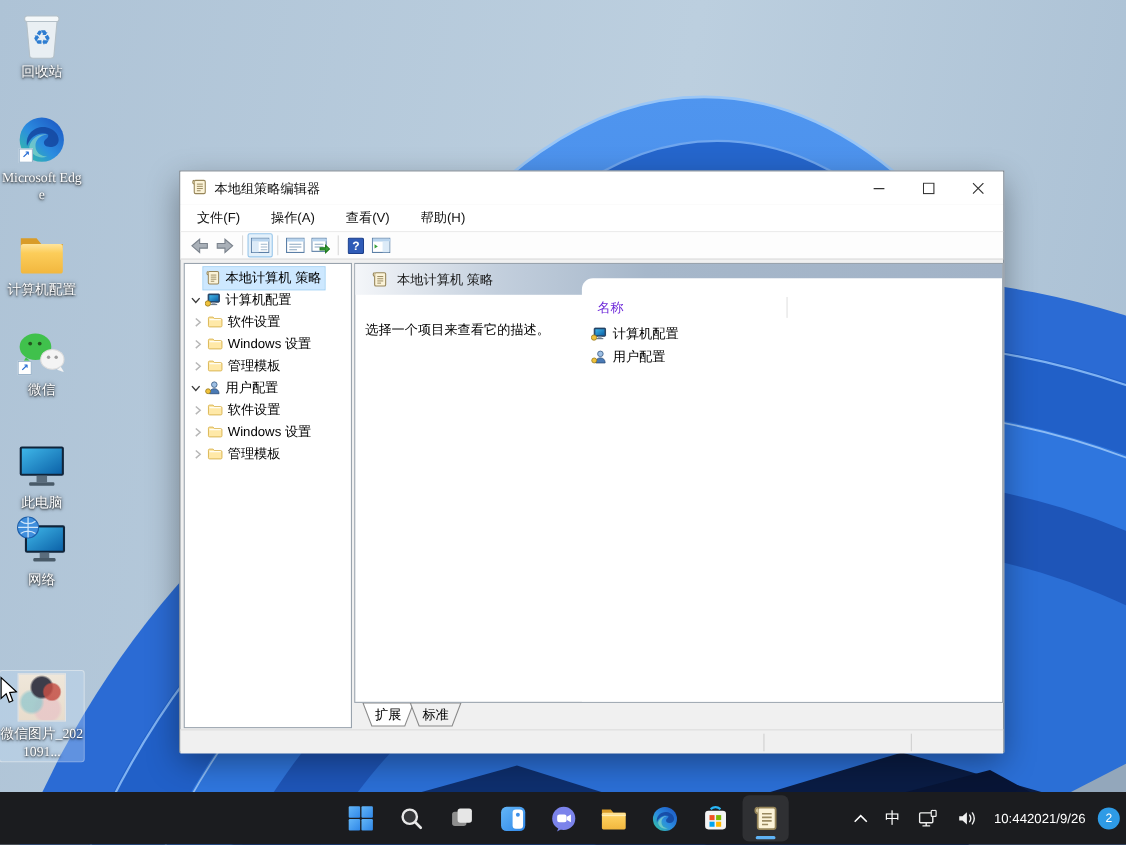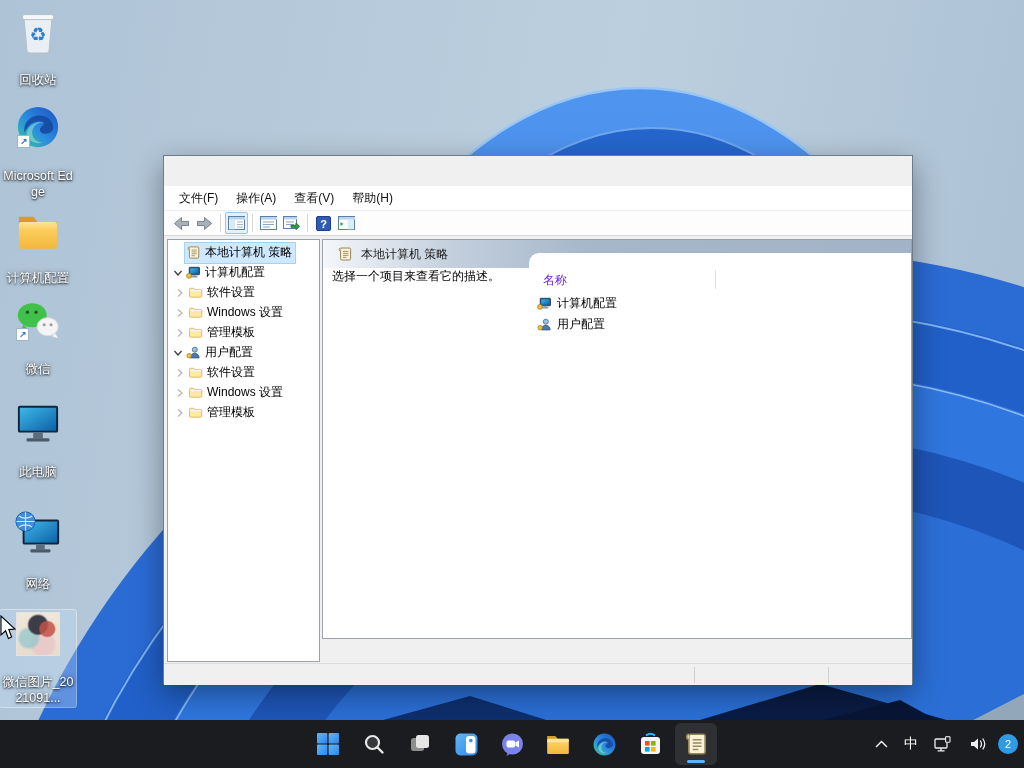--- a/index.html
+++ b/index.html
@@ -3,40 +3,40 @@
 <meta charset="utf-8">
 <style>
   html,body{margin:0;padding:0;background:#000;}
   *{box-sizing:border-box;font-family:"Liberation Sans","DejaVu Sans",sans-serif;}
   .stage{position:relative;width:1024px;height:768px;overflow:hidden;background:linear-gradient(100deg,#aec3d6 0%,#bccfdf 55%,#a9bfd3 100%);}
   .wall{position:absolute;inset:0;z-index:0;}
   
   .cells{position:absolute;left:0;top:0;width:76px;z-index:2;}
   .cell{position:absolute;left:0;width:76px;display:flex;flex-direction:column;align-items:center;cursor:default;}
   .cell .ic{height:46px;display:flex;align-items:flex-end;justify-content:center;position:relative;}
-  .cell .lbl{margin-top:18px;font-size:12.5px;line-height:1.3;color:#fff;text-align:center;
-             text-shadow:0 1px 2px rgba(0,0,0,.9),0 0 4px rgba(0,0,0,.55);word-break:break-all;}
+  .cell .lbl{margin-top:3px;font-size:12.5px;line-height:1.3;color:#fff;text-align:center;
+             text-shadow:0 1px 2px rgba(0,0,0,.9),0 0 4px rgba(0,0,0,.55);word-break:break-all;font-family:Liberation Serif, serif;}
   .cell.selected{background:rgba(195,220,245,.35);outline:1px solid rgba(255,255,255,.45);border-radius:2px;}
   .thumb{width:44px;height:44px;border:1px solid #e3e3e3;background:
       radial-gradient(circle at 72% 38%,rgba(196,80,70,.85) 0 18%,transparent 22%),
       radial-gradient(circle at 50% 28%,#3d3d4a 0 24%,transparent 30%),
       radial-gradient(circle at 28% 60%,rgba(150,200,205,.8) 0 22%,transparent 30%),
       radial-gradient(circle at 62% 75%,rgba(232,200,200,.9) 0 26%,transparent 34%),
       linear-gradient(#efe7da,#e8dccc);}
   .shortcut{position:absolute;left:2px;bottom:2px;width:13px;height:13px;background:#fff;border:1px solid #9db6cc;
             display:flex;align-items:center;justify-content:center;font-size:9px;color:#2a6fd4;font-weight:bold;}
   
   .win{position:absolute;left:163px;top:155px;width:750px;height:529px;background:#f0f0f0;
        border:1px solid #6f7b86;box-shadow:0 10px 28px rgba(0,0,0,.38);z-index:3;font-size:12px;color:#000;}
   .titlebar{position:absolute;left:0;top:0;right:0;height:30px;background:#fff;display:flex;align-items:center;}
   .titlebar .ticon{margin:0 6px 0 9px;}
   .title{font-size:12px;color:#111;}
   .wbtns{position:absolute;right:0;top:0;height:30px;display:flex;}
   .wbtn{width:45px;height:30px;display:flex;align-items:center;justify-content:center;}
-  .menubar{position:absolute;left:0;top:30px;right:0;height:24px;background:#fff;display:flex;align-items:center;padding-left:6px;}
+  .menubar{position:absolute;left:0;top:30px;right:0;height:24px;background:#fff;display:flex;align-items:center;padding-left:6px;gap:10px;}
   .menu-item{padding:3px 9px;color:#111;}
   .toolbar{position:absolute;left:0;top:54px;right:0;height:26px;background:#fdfdfd;border-top:1px solid #ececec;
            border-bottom:1px solid #d8d8d8;display:flex;align-items:center;padding-left:6px;}
   .tbtn{width:23px;height:22px;display:flex;align-items:center;justify-content:center;border:1px solid transparent;border-radius:2px;}
   .tbtn.active{background:#e4f1fb;border-color:#98c6ea;}
   .tsep{width:1px;height:18px;background:#d9d9d9;margin:0 4px;}
   
   .tree{position:absolute;left:3px;top:83px;width:153px;height:423px;background:#fff;border:1px solid #99a3ad;
         overflow:hidden;padding-top:3px;}
   .t-row{display:flex;align-items:center;height:20px;white-space:nowrap;}
@@ -46,21 +46,21 @@
   .t-row.sel .t-inner{background:#cde8ff;outline:1px solid #a3d2f5;}
   .d0{padding-left:2px}.d1{padding-left:2px}.d2{padding-left:4px}
   
   .rpane{position:absolute;left:158px;top:83px;width:590px;height:400px;background:#fff;border:1px solid #99a3ad;overflow:hidden;}
   .band{position:absolute;left:0;top:0;right:0;height:28px;
         background:linear-gradient(90deg,#f4f6f9 0%,#c3cfdd 22%,#a6b7ca 45%,#a2b3c7 100%);
         display:flex;align-items:center;}
   .band .bicon{margin:0 8px 0 14px;display:flex;}
   .band .btitle{font-size:12px;color:#1a1a1a;}
   .whitebox{position:absolute;left:206px;top:13px;right:0;bottom:0;background:#fff;border-radius:10px 0 0 0;}
-  .desc{position:absolute;left:9px;top:28px;font-size:12px;color:#000;}
+  .desc{position:absolute;left:9px;top:52px;font-size:12px;color:#000;}
   .colhdr{position:absolute;left:14px;top:19px;font-size:12px;color:#6d28d9;font-family:Liberation Serif, serif;}
   .colsep{position:absolute;left:186px;top:17px;width:1px;height:19px;background:#e2e2e2;}
   .lrows{position:absolute;left:6px;top:40px;right:6px;}
   .l-row{display:flex;align-items:center;height:21px;font-size:12px;}
   .l-row .li{margin:0 5px 0 2px;display:flex;}
   
   .tabstrip{position:absolute;left:158px;top:483px;width:590px;height:24px;display:flex;padding-left:7px;}
   .tab{margin-right:-5px;}
   .statusbar{position:absolute;left:0;top:507px;right:0;height:22px;background:#f0f0f0;border-top:1px solid #dcdcdc;}
   .ssep{position:absolute;top:3px;width:1px;height:16px;background:#d0d0d0;}
@@ -212,21 +212,21 @@
         <svg width="46" height="44" viewBox="0 0 48 46">
           <rect x="3" y="4" width="42" height="28" rx="2" fill="#10243a"></rect>
           <rect x="5" y="6" width="38" height="24" fill="url(#gScreen)"></rect>
           <rect x="19" y="32" width="10" height="6" fill="#5a6c7c"></rect>
           <rect x="12" y="38" width="24" height="3.4" rx="1.2" fill="#44546202"></rect>
           <rect x="12" y="38" width="24" height="3.4" rx="1.2" fill="#495a68"></rect>
         </svg>
       </div>
       <div class="lbl">此电脑</div>
     </div>
-    <div class="cell" style="top:512px">
+    <div class="cell" style="top:470px">
       <div class="ic">
         <svg width="48" height="48" viewBox="0 0 50 50">
           <rect x="9" y="10" width="38" height="26" rx="2" fill="#10243a"></rect>
           <rect x="11" y="12" width="34" height="22" fill="url(#gScreen)"></rect>
           <rect x="23" y="36" width="9" height="5" fill="#5a6c7c"></rect>
           <rect x="17" y="41" width="21" height="3.2" rx="1.2" fill="#495a68"></rect>
           <circle cx="12" cy="12" r="10" fill="#3f8edc" stroke="#1d5ea8"></circle>
           <path d="M2.6 12 h18.8 M12 2.4 v19.2 M5 6.2 c4 3 10 3 14 0 M5 17.8 c4-3 10-3 14 0" stroke="#cfe6fa" stroke-width="1.2" fill="none"></path>
         </svg>
       </div>
@@ -234,20 +234,45 @@
     </div>
     <div class="cell selected" style="top:610px">
       <div class="ic">
           <div class="thumb"></div>
         </div>
       <div class="lbl">微信图片_2021091...</div>
     </div>
   </div>
 
   <div class="win">
+    <div class="titlebar">
+      <span class="ticon">
+        <svg width="16" height="16" viewBox="0 0 16 16">
+            <use href="#i-scroll"></use>
+          </svg>
+      </span>
+      <span class="title">本地组策略编辑器</span>
+      <div class="wbtns">
+        <div class="wbtn">
+          <svg width="11" height="11">
+              <path d="M0 5.5 h10" stroke="#333" stroke-width="1"></path>
+            </svg>
+        </div>
+        <div class="wbtn">
+          <svg width="11" height="11">
+              <rect x="0.5" y="0.5" width="9.5" height="9.5" fill="none" stroke="#333" stroke-width="1"></rect>
+            </svg>
+        </div>
+        <div class="wbtn">
+          <svg width="11" height="11">
+              <path d="M0.5 0.5 L10 10 M10 0.5 L0.5 10" stroke="#333" stroke-width="1.1"></path>
+            </svg>
+        </div>
+      </div>
+    </div>
 
     <div class="menubar">
       <span class="menu-item">文件(F)</span>
       <span class="menu-item">操作(A)</span>
       <span class="menu-item">查看(V)</span>
       <span class="menu-item">帮助(H)</span>
     </div>
 
     <div class="toolbar">
       <div class="tbtn">
@@ -463,20 +488,30 @@
                 <svg width="15" height="15" viewBox="0 0 16 16">
                   <use href="#i-user"></use>
                 </svg>
               </span>
             <span>用户配置</span>
           </div>
         </div>
       </div>
     </div>
 
+    <div class="tabstrip">
+      <svg class="tab" width="48" height="22">
+        <polygon points="1,0 47,0 39,21 9,21" fill="#ffffff" stroke="#8a8a8a"></polygon>
+        <text x="24" y="15" text-anchor="middle" font-size="12" fill="#000">扩展</text>
+      </svg>
+      <svg class="tab" width="48" height="22">
+        <polygon points="1,0 47,0 39,21 9,21" fill="#f1f1f1" stroke="#8a8a8a"></polygon>
+        <text x="24" y="15" text-anchor="middle" font-size="12" fill="#000">标准</text>
+      </svg>
+    </div>
 
     <div class="statusbar">
       <div class="ssep" style="left:530px"></div>
       <div class="ssep" style="left:664px"></div>
     </div>
   </div>
 
   <svg class="cursor" width="20" height="28">
     <path d="M5 2 L5 21 L9.6 16.8 L12.4 24.4 L15.6 23 L12.8 15.6 L19 15 Z" fill="#fff" stroke="#000" stroke-width="1.1"></path>
   </svg>
@@ -563,17 +598,21 @@
             <rect x="11.6" y="0.8" width="4.4" height="5.4" rx="0.6" fill="#1b1c1f" stroke="#eee" stroke-width="1.1"></rect>
             <path d="M13 0.8 v-1 M15 0.8 v-1" stroke="#eee"></path>
           </svg>
       </div>
       <div class="titem">
         <svg width="18" height="16" viewBox="0 0 18 16">
             <path d="M2 6 h3 l4-3.6 v11.2 L5 10 H2 z" fill="#eee"></path>
             <path d="M11.5 5 q2 3 0 6 M14 3 q3.4 5 0 10" stroke="#eee" fill="none" stroke-width="1.3" stroke-linecap="round"></path>
           </svg>
       </div>
+      <div class="titem clock">
+        <div>10:44</div>
+        <div>2021/9/26</div>
+      </div>
       <div class="badge">2</div>
     </div>
   </div>
 
 </div>
 
 </body></html>

